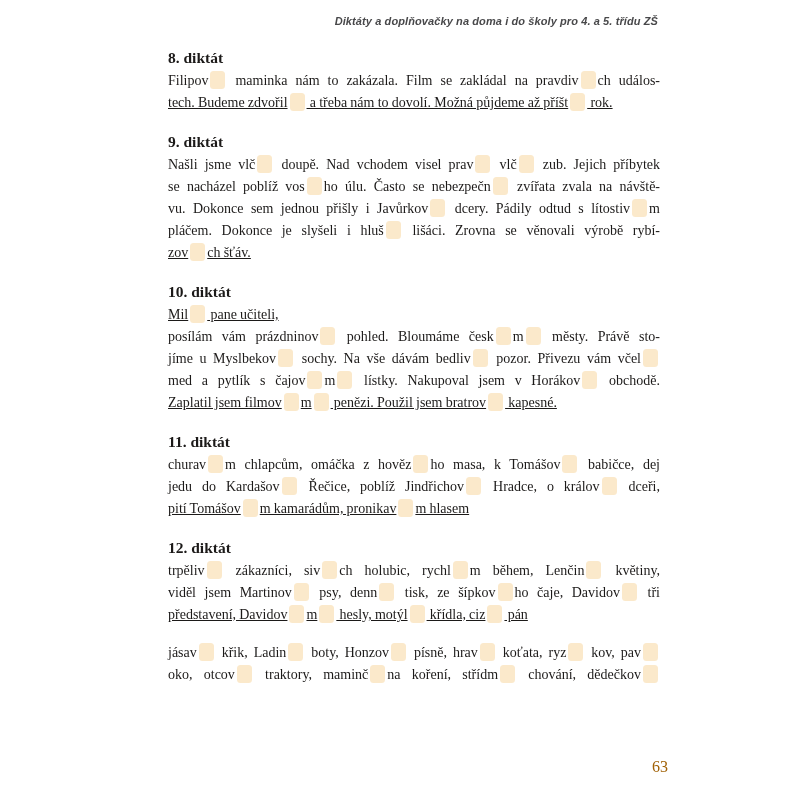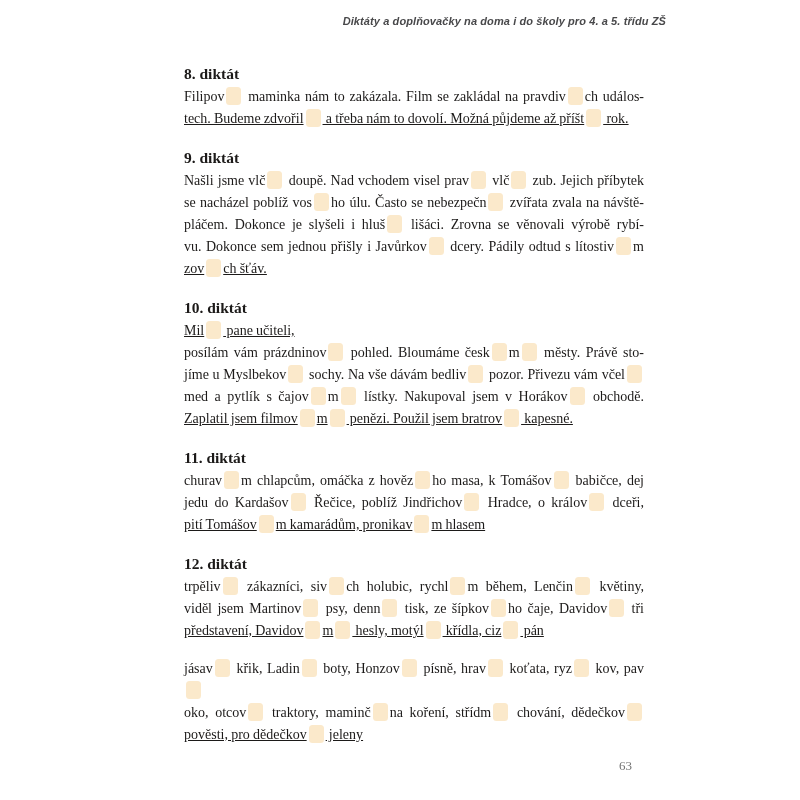--- a/index.html
+++ b/index.html
@@ -12,35 +12,35 @@
     width: 800px;
     height: 800px;
     background: #ffffff;
     font-family: "Liberation Serif", "DejaVu Serif", serif;
     color: var(--text-color, #1c1a19);
     overflow: hidden;
   }
   .booklet-header {
     position: absolute;
     top: 15px;
-    right: 134px;
+    right: 142px;
     font-family: "Liberation Sans", sans-serif;
     font-style: italic;
     font-weight: 600;
     font-size: 11px;
     color: var(--header-color, #48484a);
     letter-spacing: 0.1px;
   }
   .content {
     position: absolute;
     left: 168px;
     top: 46px;
     width: 492px;
   }
-  .dic-section { margin: 16px; }
+  .dic-section { margin: 0; }
   .dic-section + .dic-section { margin-top: 16px; }
   .dic-heading {
     font-size: 15.5px;
     font-weight: bold;
     line-height: 24px;
   }
   .dic-line {
     font-size: 14px;
     line-height: 22px;
     text-align: justify;
@@ -56,43 +56,43 @@
     width: 15px;
     height: 18px;
     background: var(--blank-color, #fbe9cb);
     border-radius: 3.5px;
     vertical-align: -4px;
     margin: 0 2px;
   }
   .page-number {
     position: absolute;
     top: 758px;
-    right: 168px;
-    font-size: 13px;
-    color: #737373;
+    right: 132px;
+    font-size: 16px;
+    color: #a16207;
   }
 </style>
 </head>
 <body>
 
 <div class="page">
   <div class="booklet-header">Diktáty a doplňovačky na doma i do školy pro 4. a 5. třídu ZŠ</div>
 
   <main class="content">
       <section class="dic-section">
         <div class="dic-heading">8. diktát</div>
         <div class="dic-line"><span>Filipov</span><span class="blank"></span><span> maminka nám to zakázala. Film se zakládal na pravdiv</span><span class="blank"></span><span>ch událos-</span></div>
         <div class="dic-line last"><span>tech. Budeme zdvořil</span><span class="blank"></span><span> a třeba nám to dovolí. Možná půjdeme až příšt</span><span class="blank"></span><span> rok.</span></div>
       </section>
       <section class="dic-section">
         <div class="dic-heading">9. diktát</div>
         <div class="dic-line"><span>Našli jsme vlč</span><span class="blank"></span><span> doupě. Nad vchodem visel prav</span><span class="blank"></span><span> vlč</span><span class="blank"></span><span> zub. Jejich příbytek</span></div>
         <div class="dic-line"><span>se nacházel poblíž vos</span><span class="blank"></span><span>ho úlu. Často se nebezpečn</span><span class="blank"></span><span> zvířata zvala na návště-</span></div>
+        <div class="dic-line"><span>vu. Dokonce sem jednou přišly i Javůrkov</span><span class="blank"></span><span> dcery. Pádily odtud s lítostiv</span><span class="blank"></span><span>m</span></div>
         <div class="dic-line"><span>pláčem. Dokonce je slyšeli i hluš</span><span class="blank"></span><span> lišáci. Zrovna se věnovali výrobě rybí-</span></div>
-        <div class="dic-line"><span>vu. Dokonce sem jednou přišly i Javůrkov</span><span class="blank"></span><span> dcery. Pádily odtud s lítostiv</span><span class="blank"></span><span>m</span></div>
         <div class="dic-line last"><span>zov</span><span class="blank"></span><span>ch šťáv.</span></div>
       </section>
       <section class="dic-section">
         <div class="dic-heading">10. diktát</div>
         <div class="dic-line last"><span>Mil</span><span class="blank"></span><span> pane učiteli,</span></div>
         <div class="dic-line"><span>posílám vám prázdninov</span><span class="blank"></span><span> pohled. Bloumáme česk</span><span class="blank"></span><span>m</span><span class="blank"></span><span> městy. Právě sto-</span></div>
         <div class="dic-line"><span>jíme u Myslbekov</span><span class="blank"></span><span> sochy. Na vše dávám bedliv</span><span class="blank"></span><span> pozor. Přivezu vám včel</span><span class="blank"></span></div>
         <div class="dic-line"><span>med a pytlík s čajov</span><span class="blank"></span><span>m</span><span class="blank"></span><span> lístky. Nakupoval jsem v Horákov</span><span class="blank"></span><span> obchodě.</span></div>
         <div class="dic-line last"><span>Zaplatil jsem filmov</span><span class="blank"></span><span>m</span><span class="blank"></span><span> penězi. Použil jsem bratrov</span><span class="blank"></span><span> kapesné.</span></div>
       </section>
@@ -104,18 +104,17 @@
       </section>
       <section class="dic-section">
         <div class="dic-heading">12. diktát</div>
         <div class="dic-line"><span>trpěliv</span><span class="blank"></span><span> zákazníci, siv</span><span class="blank"></span><span>ch holubic, rychl</span><span class="blank"></span><span>m během, Lenčin</span><span class="blank"></span><span> květiny,</span></div>
         <div class="dic-line"><span>viděl jsem Martinov</span><span class="blank"></span><span> psy, denn</span><span class="blank"></span><span> tisk, ze šípkov</span><span class="blank"></span><span>ho čaje, Davidov</span><span class="blank"></span><span> tři</span></div>
         <div class="dic-line last"><span>představení, Davidov</span><span class="blank"></span><span>m</span><span class="blank"></span><span> hesly, motýl</span><span class="blank"></span><span> křídla, ciz</span><span class="blank"></span><span> pán</span></div>
       </section>
       <section class="dic-section">
         <div class="dic-line"><span>jásav</span><span class="blank"></span><span> křik, Ladin</span><span class="blank"></span><span> boty, Honzov</span><span class="blank"></span><span> písně, hrav</span><span class="blank"></span><span> koťata, ryz</span><span class="blank"></span><span> kov, pav</span><span class="blank"></span></div>
         <div class="dic-line"><span>oko, otcov</span><span class="blank"></span><span> traktory, maminč</span><span class="blank"></span><span>na koření, střídm</span><span class="blank"></span><span> chování, dědečkov</span><span class="blank"></span></div>
-        <div class="dic-line last"><span>pověsti, pro dědečkov</span><span class="blank"></span><span> jeleny</span></div>
       </section>
     </main>
 
   <div class="page-number">63</div>
 </div>
 
 </body></html>

